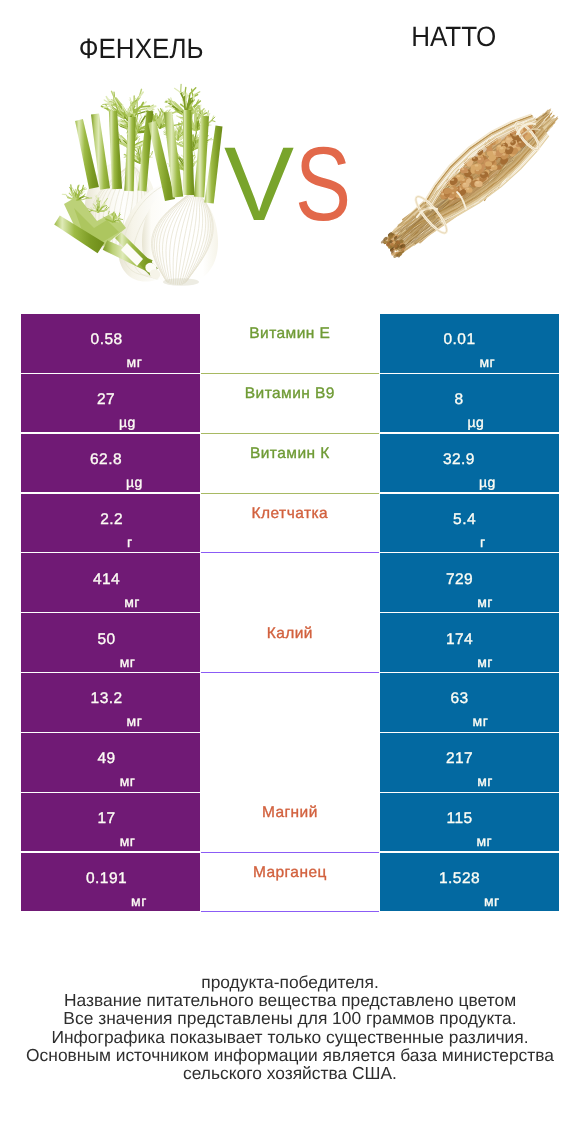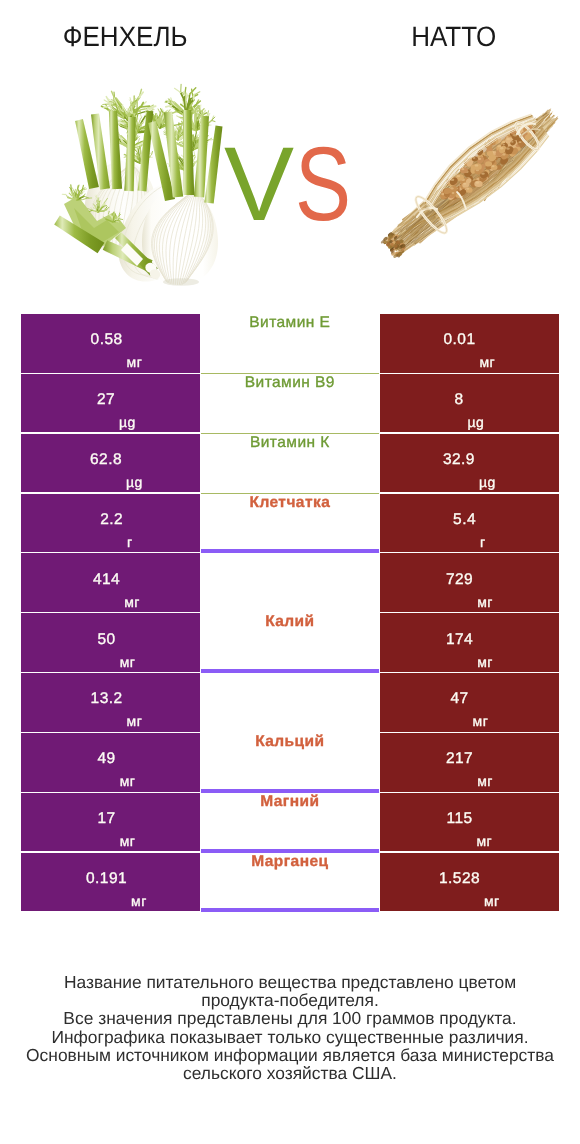--- a/index.html
+++ b/index.html
@@ -2,35 +2,35 @@
 <html><head>
 <meta charset="utf-8">
 <title>Fennel vs Natto</title>
 <style>
   html,body{margin:0;padding:0;}
   body{width:580px;height:1144px;background:#ffffff;font-family:"Liberation Sans",sans-serif;overflow:hidden;-webkit-font-smoothing:antialiased;text-rendering:geometricPrecision;}
   .page{position:relative;width:580px;height:1144px;background:#fff;}
   .hdr{position:absolute;top:0;left:0;width:580px;height:300px;}
   .title{position:absolute;top:23px;font-size:28px;color:#1a1a1a;text-align:center;line-height:1;white-space:nowrap;}
   .title span{display:inline-block;transform:scaleX(0.93);}
-  #titleL{left:0;width:251px;}
+  #titleL{left:16px;width:251px;margin-top:12px;}
   #titleR{left:329px;width:249px;}
   .vs{position:absolute;left:224px;top:147px;line-height:1;white-space:nowrap;text-align:center;}
   .vs span{display:inline-block;font-size:105px;line-height:0.729;vertical-align:top;}
   .vs .v{color:#79a42b;}
   .vs .s{color:#e2684a;transform:scaleX(0.80);transform-origin:left top;margin-left:1px;}
   .art{position:absolute;}
   .tbl{position:absolute;left:21px;top:314px;width:538px;}
   .row{position:relative;height:59.85px;}
   .cL,.cR{position:absolute;top:0;height:58.6px;display:flex;align-items:center;justify-content:center;color:#fdfdf5;font-size:15.5px;font-weight:400;letter-spacing:0.45px;-webkit-text-stroke:0.35px;padding-bottom:6px;box-sizing:border-box;}
   .cL{left:0;width:178.8px;background:#701a75;padding-left:12px;-webkit-text-stroke-color:#fdfdf5;}
-  .cR{left:358.7px;width:179.3px;background:#7f1d1d;-webkit-text-stroke-color:#fdfdf5;}
-  .cM{position:absolute;left:179.5px;top:0;width:178.7px;height:59.85px;display:flex;align-items:flex-start;justify-content:center;font-size:15.5px;font-weight:400;letter-spacing:0.45px;-webkit-text-stroke:0.35px;box-sizing:border-box;padding-bottom:18px;}
+  .cR{left:358.7px;width:179.3px;background:#0369a1;-webkit-text-stroke-color:#fdfdf5;}
+  .cM{position:absolute;left:179.5px;top:0;width:178.7px;height:59.85px;display:flex;align-items:center;justify-content:center;font-size:15.5px;font-weight:400;letter-spacing:0.45px;-webkit-text-stroke:0.35px;box-sizing:border-box;padding-bottom:18px;}
   .cM.g{color:#6f9b35;-webkit-text-stroke-color:#6f9b35;border-bottom:1px solid #a8ba63;}
-  .cM.o{color:#d2613e;-webkit-text-stroke-color:#d2613e;border-bottom:4px solid #8b5cf6;font-weight:bold;}
+  .cM.o{color:#d2613e;-webkit-text-stroke-color:#d2613e;border-bottom:1px solid #8b5cf6;}
   .unit{font-size:14px;margin-left:4px;margin-top:44px;}
   .foot{position:absolute;left:0;top:973px;width:580px;text-align:center;color:#2e2e2e;font-size:17.4px;line-height:18.24px;}
   .foot div{white-space:nowrap;}
 </style>
 </head>
 <body>
 
 <div class="page">
   <div class="hdr">
     <div class="title" id="titleL"><span>ФЕНХЕЛЬ</span></div>
@@ -1819,32 +1819,29 @@
           <span>174</span>
           <span class="unit">мг</span>
         </div>
       </div>
       <div class="row">
         <div class="cL">
           <span>13.2</span>
           <span class="unit">мг</span>
         </div>
         <div class="cR">
-          <span>47</span>
+          <span>63</span>
           <span class="unit">мг</span>
         </div>
       </div>
       <div class="row">
         <div class="cL">
           <span>49</span>
           <span class="unit">мг</span>
         </div>
-        <div class="cM o">
-          <span>Кальций</span>
-        </div>
         <div class="cR">
           <span>217</span>
           <span class="unit">мг</span>
         </div>
       </div>
       <div class="row">
         <div class="cL">
           <span>17</span>
           <span class="unit">мг</span>
         </div>
@@ -1864,20 +1861,20 @@
         <div class="cM o">
           <span>Марганец</span>
         </div>
         <div class="cR">
           <span>1.528</span>
           <span class="unit">мг</span>
         </div>
       </div>
     </div>
   <div class="foot" id="foot">
+      <div>продукта-победителя.</div>
       <div>Название питательного вещества представлено цветом</div>
-      <div>продукта-победителя.</div>
       <div>Все значения представлены для 100 граммов продукта.</div>
       <div>Инфографика показывает только существенные различия.</div>
       <div>Основным источником информации является база министерства</div>
       <div>сельского хозяйства США.</div>
     </div>
 </div>
 
 </body></html>

